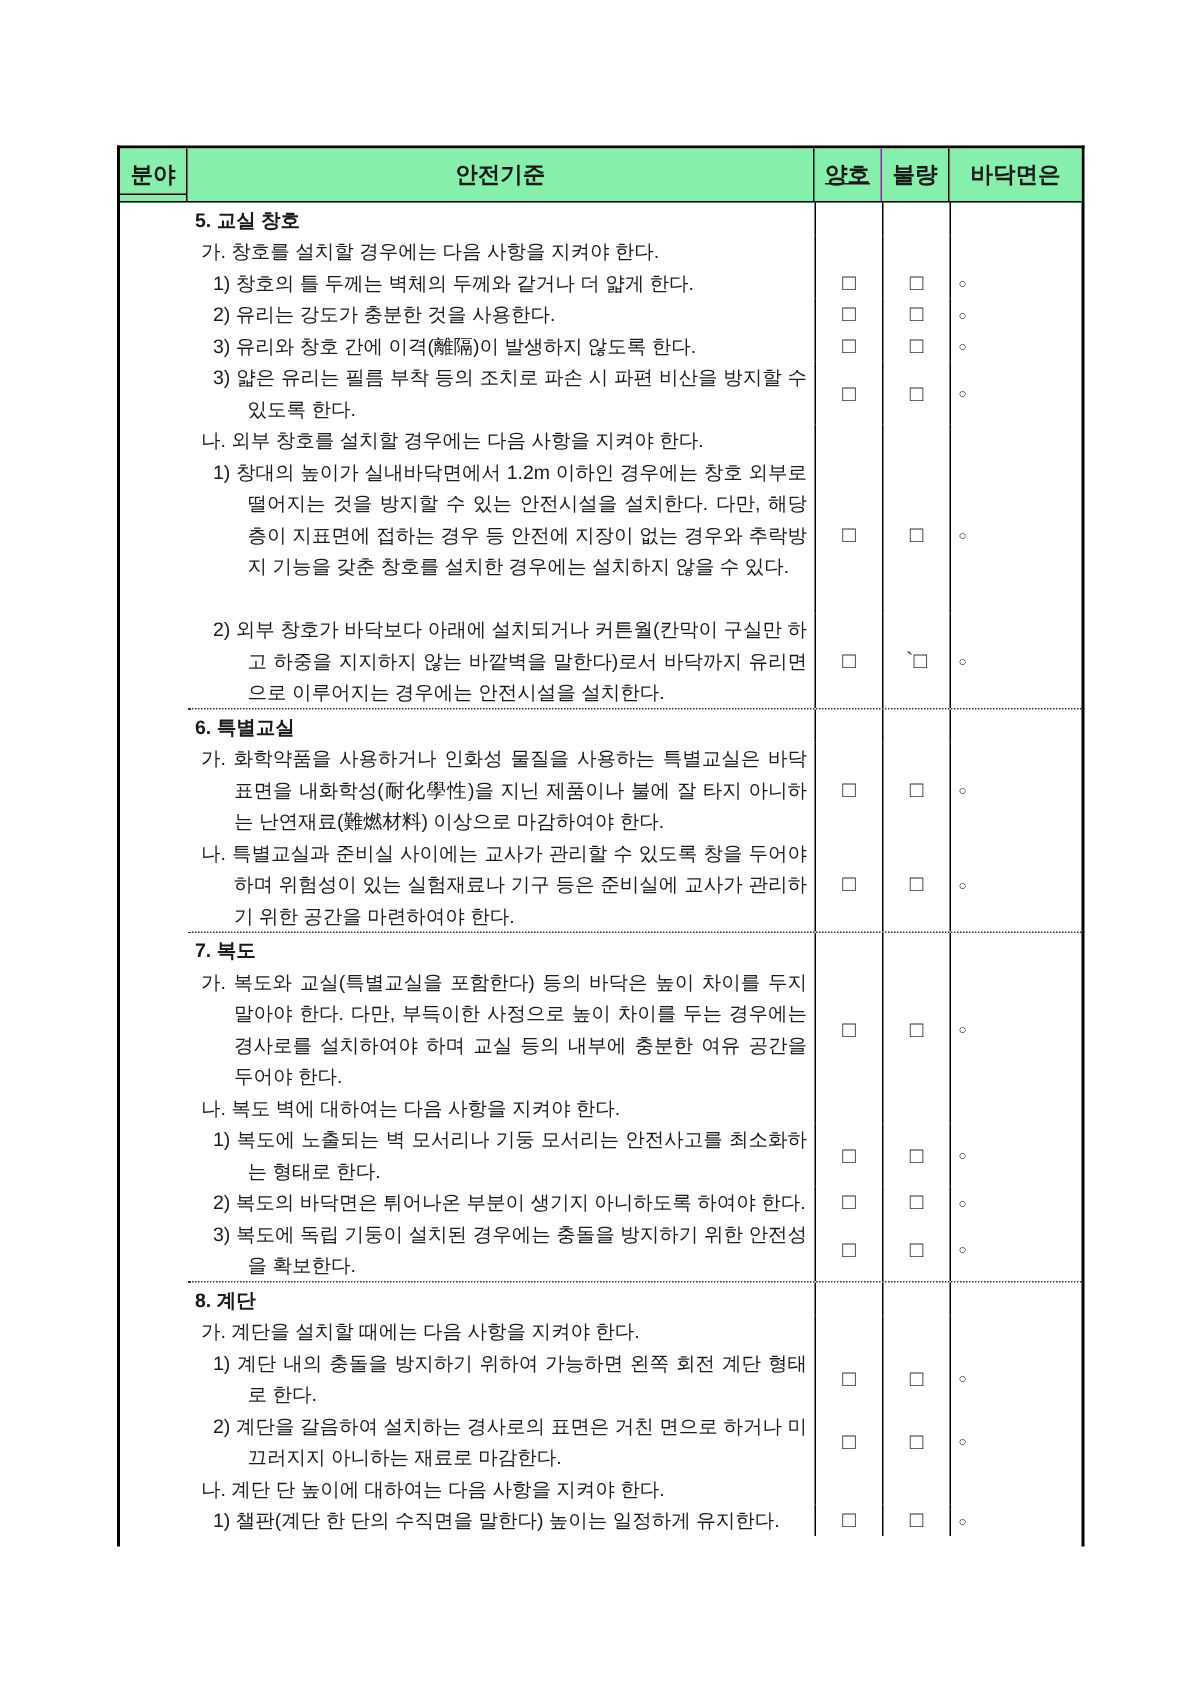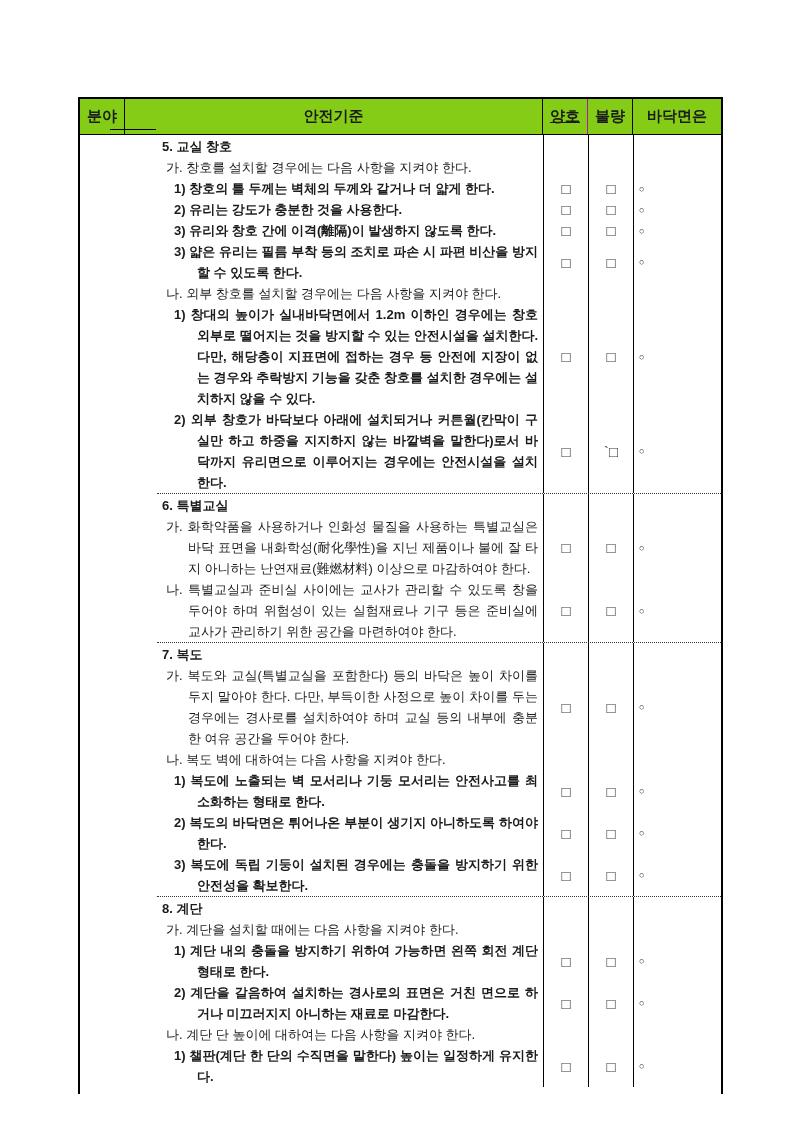--- a/index.html
+++ b/index.html
@@ -3,41 +3,41 @@
 <meta charset="utf-8">
 <style>
   html,body{margin:0;padding:0;background:#ffffff;}
   body{width:793px;height:1122px;font-family:"Liberation Sans","DejaVu Sans",sans-serif;color:#1b1b1b;}
   .page{position:relative;width:793px;height:1122px;background:#fff;overflow:hidden;}
 
   .table{position:absolute;left:78px;top:97px;width:645px;box-sizing:border-box;
          border-left:2px solid #000;border-right:2px solid #000;border-top:2px solid #000;}
 
   
-  .hrow{display:flex;background:#84cc16;border-bottom:1px solid #000;height:36px;box-sizing:border-box;}
+  .hrow{display:flex;background:#86efac;border-bottom:1px solid #000;height:36px;box-sizing:border-box;}
   .hcell{display:flex;align-items:center;justify-content:center;font-weight:700;font-size:15px;box-sizing:border-box;}
   .h-byunya{width:45px;border-right:1px solid #000;}
   .h-kijun{flex:1;border-right:1px solid #000;font-family:Liberation Mono, monospace;}
   .h-yangho{width:45px;border-right:1px solid #a21caf;text-decoration:underline;}
   .h-bulryang{width:45px;border-right:1px solid #000;text-align:right;}
   .h-sayu{width:88px;}
 
   
-  .brow{display:flex;align-items:flex-start;margin-left:32px;}
+  .brow{display:flex;align-items:flex-start;}
   .byunya-cell{width:45px;box-sizing:border-box;border-right:1px solid #000;position:relative;}
   .byunya-cell::after{content:"";position:absolute;left:-2px;right:0;bottom:5px;border-bottom:1.5px solid #000;}
   .content{flex:1;display:flex;flex-direction:column;padding-bottom:7px;}
 
   .section{display:grid;grid-template-columns:1fr 45px 45px 88px;}
   .section + .section{border-top:1px dotted #333;}
 
   .ct{font-size:13px;line-height:21px;text-align:justify;box-sizing:border-box;padding-right:5px;word-break:break-all;}
   .tt{font-weight:700;padding-left:5px;padding-top:1px;}
   .lv1{padding-left:31px;text-indent:-22px;}
-  .lv2{padding-left:40px;text-indent:-23px;font-weight:bold;}
+  .lv2{padding-left:40px;text-indent:-23px;}
   .cg,.cb2{border-left:1px solid #000;display:flex;align-items:center;justify-content:center;
            font-size:15px;color:#333;box-sizing:border-box;}
   .cr{border-left:1px solid #000;display:flex;align-items:center;padding-left:5px;
       font-size:9px;color:#222;box-sizing:border-box;}
 
   .mh1{min-height:21px}.mh2{min-height:42px}.mh3{min-height:63px}.mh4{min-height:84px}.mh5{min-height:105px}
 
   .page-number{position:absolute;left:0;right:0;top:1044px;text-align:center;font-size:14px;color:#222;}
 </style>
 </head>

